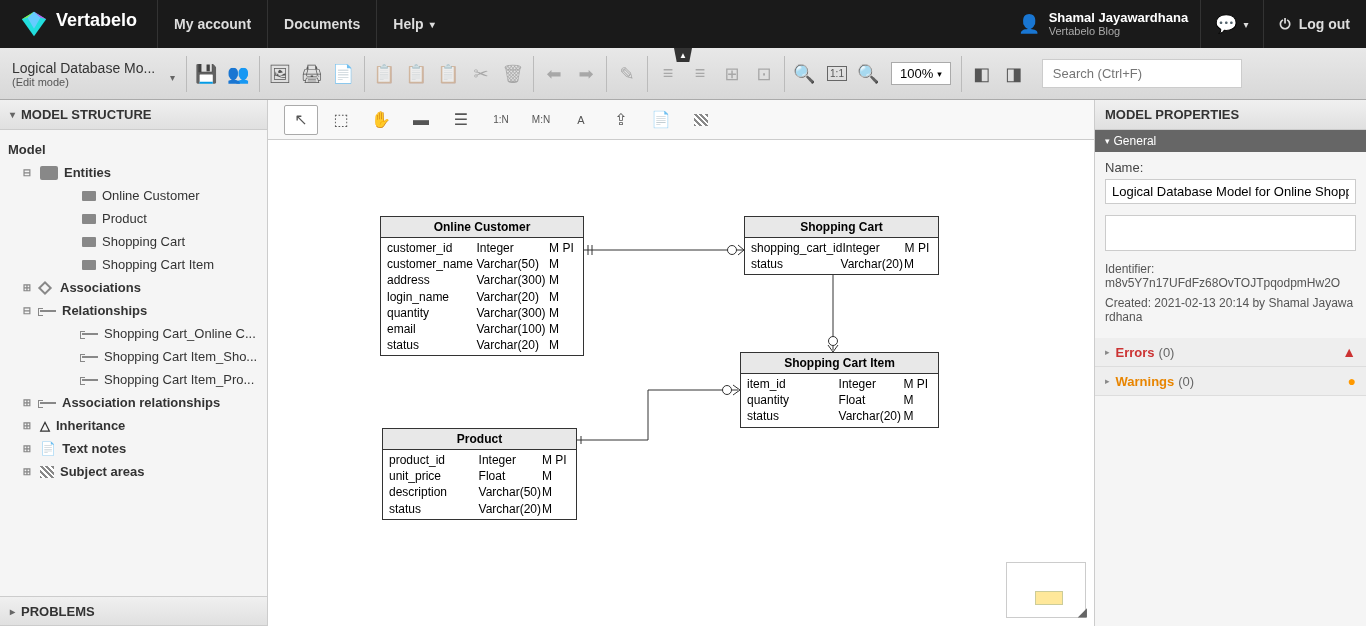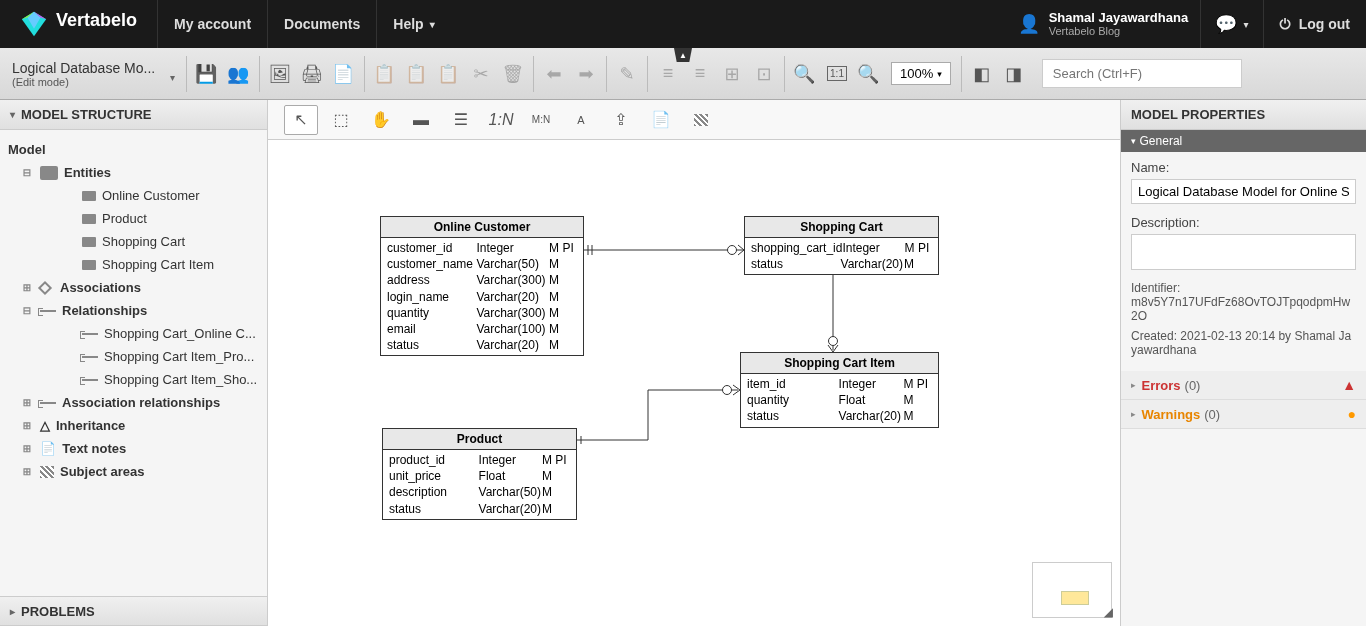--- a/index.html
+++ b/index.html
@@ -70,21 +70,21 @@
 .entity-row { display: flex; line-height: 1.35; }
 .col-name { width: 96px; }
 .col-type { width: 78px; }
 .col-flags { width: 30px; }
 .rel-circle { position: absolute; width: 10px; height: 10px; border: 1px solid #333; border-radius: 50%; background: #fff; }
 .minimap { position: absolute; right: 8px; bottom: 8px; width: 80px; height: 56px; border: 1px solid #ccc; background: #fff; }
 .minimap-box { position: absolute; left: 28px; top: 28px; width: 28px; height: 14px; background: #ffe89a; border: 1px solid #cc9; }
 .minimap-resize { position: absolute; right: -2px; bottom: -2px; font-size: 12px; color: #666; }
 
 
-.right-panel { width: 246px; background: #f5f5f5; border-left: 1px solid #ccc; display: flex; flex-direction: column; font-size: 13px; }
+.right-panel { width: 272px; background: #f5f5f5; border-left: 1px solid #ccc; display: flex; flex-direction: column; font-size: 13px; }
 .rp-section-header { background: #666; color: #fff; padding: 4px 10px; font-size: 12px; display: flex; align-items: center; }
 .rp-section-header .chevron { margin-right: 4px; font-size: 9px; }
 .rp-body { padding: 8px 10px; color: #444; overflow: hidden; }
 .rp-label { margin-bottom: 4px; }
 .rp-input { width: 100%; padding: 4px 6px; border: 1px solid #ccc; background: #fff; margin-bottom: 11px; font-size: 13px; }
 .rp-textarea { width: 100%; height: 36px; border: 1px solid #ccc; background: #fff; margin-bottom: 8px; resize: none; }
 .rp-info { font-size: 12px; color: #555; margin-bottom: 6px; word-break: break-all; }
 .problems-item { display: flex; align-items: center; padding: 6px 10px; border-bottom: 1px solid #ddd; background: #eee; cursor: pointer; }
 .problems-item .chevron { margin-right: 6px; font-size: 9px; color: #888; }
 .problems-item.errors .plabel { color: #c33; font-weight: bold; }
@@ -275,25 +275,25 @@
           <span class="tree-toggle">⊟</span>
           <span class="tree-icon rel"></span>
           <span class="tree-label">Relationships</span>
         </div>
       <div class="tree-node indent-3">
           <span class="tree-icon rel"></span>
           <span class="tree-label">Shopping Cart_Online C...</span>
         </div>
       <div class="tree-node indent-3">
           <span class="tree-icon rel"></span>
+          <span class="tree-label">Shopping Cart Item_Sho...</span>
+        </div>
+      <div class="tree-node indent-3">
+          <span class="tree-icon rel"></span>
           <span class="tree-label">Shopping Cart Item_Pro...</span>
-        </div>
-      <div class="tree-node indent-3">
-          <span class="tree-icon rel"></span>
-          <span class="tree-label">Shopping Cart Item_Sho...</span>
         </div>
       <div class="tree-node indent-1 bold">
           <span class="tree-toggle">⊞</span>
           <span class="tree-icon rel"></span>
           <span class="tree-label">Association relationships</span>
         </div>
       <div class="tree-node indent-1 bold">
           <span class="tree-toggle">⊞</span>
           <span style="margin:0 6px;">△</span>
           <span class="tree-label">Inheritance</span>
@@ -326,21 +326,21 @@
       <div class="canvas-tool">
           <span>✋</span>
         </div>
       <div class="canvas-tool">
           <span>▬</span>
         </div>
       <div class="canvas-tool">
           <span>☰</span>
         </div>
       <div class="canvas-tool">
-          <span style="font-size:16px;font-style:italic;">1:N</span>
+          <span style="font-size:10px;">1:N</span>
         </div>
       <div class="canvas-tool">
           <span style="font-size:10px;">M:N</span>
         </div>
       <div class="canvas-tool">
           <span style="font-size:11px;">A</span>
         </div>
       <div class="canvas-tool">
           <span>⇪</span>
         </div>
@@ -489,21 +489,20 @@
     <div class="panel-header">
       <span>MODEL PROPERTIES</span>
     </div>
     <div class="rp-section-header">
       <span class="chevron">▾</span>
       <span>General</span>
     </div>
     <div class="rp-body">
       <div class="rp-label">Name:</div>
       <input class="rp-input" value="Logical Database Model for Online Shoppi" style="">
-      <div class="rp-label">Description:</div>
       <textarea class="rp-textarea" style=""></textarea>
       <div class="rp-info"><span>Identifier:</span><br><span>m8v5Y7n17UFdFz68OvTOJTpqodpmHw2O</span></div>
       <div class="rp-info">Created: 2021-02-13 20:14 by Shamal Jayawardhana</div>
     </div>
     <div class="problems-item errors">
       <span class="chevron">▸</span>
       <span class="plabel">Errors</span>
       <span class="pcount">(0)</span>
       <span class="picon err">▲</span>
     </div>

